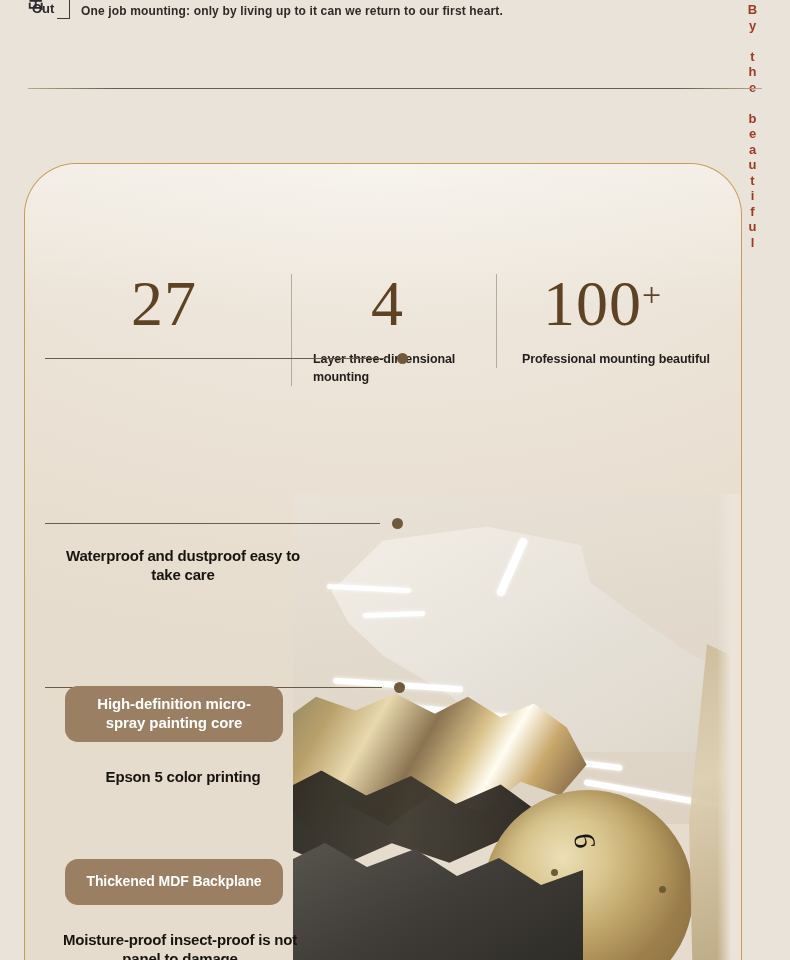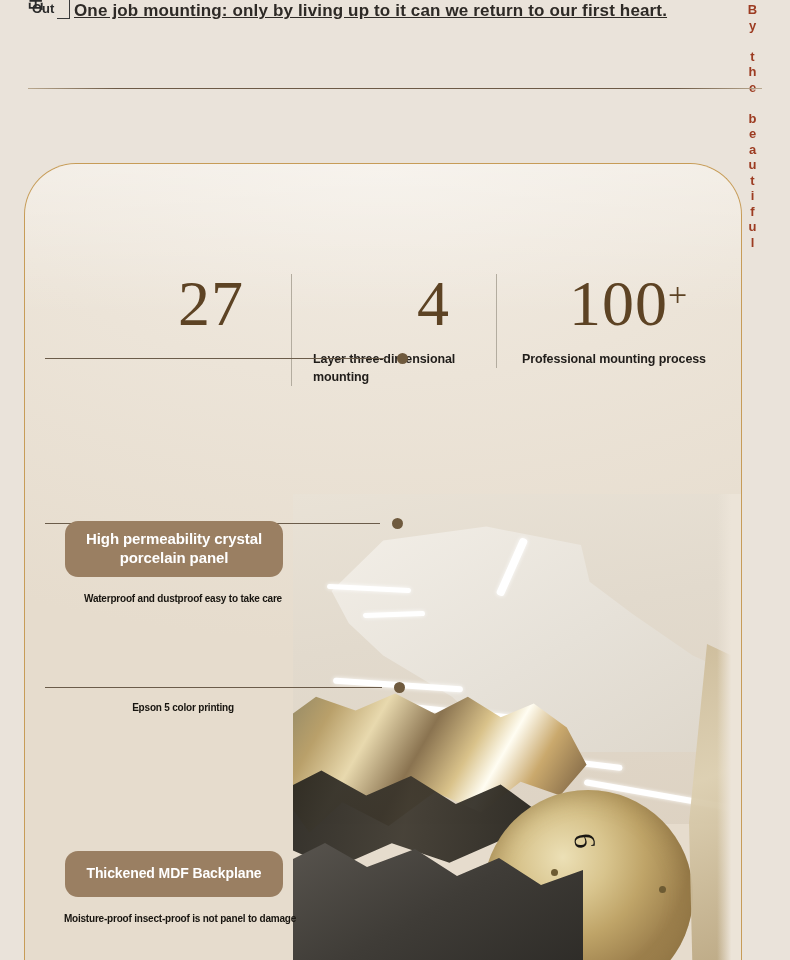--- a/index.html
+++ b/index.html
@@ -60,27 +60,26 @@
     position: absolute;
     right: 0px;
     top: -3px;
     width: 12px;
     height: 20px;
     border-top: 1.6px solid #3a3a3a;
     border-right: 1.6px solid #3a3a3a;
     border-bottom: 1.6px solid #3a3a3a;
   }
   #header-tagline {
-    font-size: 17px;
+    font-size: 12px;
     font-weight: bold;
     color: #2e2a26;
     letter-spacing: 0.15px;
     line-height: 22px;
-    margin-left: 4px;
-    text-decoration: underline;
+    margin-left: 11px;
   }
 
   #vertical-brand {
     position: absolute;
     right: 32px;
     top: 2px;
     font-size: 13px;
     font-weight: bold;
     color: #9c3b21;
     letter-spacing: 0.5px;
@@ -143,25 +142,24 @@
 
   .stat-number {
     font-family: "Liberation Serif", "DejaVu Serif", serif;
     font-size: 64px;
     line-height: 0.95;
     color: #5d4324;
     font-weight: normal;
     letter-spacing: 1px;
     height: 66px;
     display: block;
-    text-align: center;
   }
   .stat-block.s1 .stat-number { margin-left: -4px; }
   .stat-block.s2 .stat-number { margin-left: 58px; }
-  .stat-block.s3 .stat-number { margin-left: 4px; }
+  .stat-block.s3 .stat-number { margin-left: 21px; }
   .stat-number .plus {
     font-size: 34px;
     vertical-align: top;
     line-height: 1;
     position: relative;
     top: 4px;
   }
   .stat-label {
     display: block;
     margin-top: 10px;
@@ -291,26 +289,26 @@
     text-align: center;
     border-radius: 13px;
     padding: 9px 16px;
     box-sizing: border-box;
     letter-spacing: -0.1px;
     position: relative;
     z-index: 3;
   }
   #callout-1 .callout-badge { width: 218px; }
   #callout-2 .callout-badge { width: 218px; }
-  #callout-3 .callout-badge { width: 218px; padding: 14px 12px; font-size: 14px; }
+  #callout-3 .callout-badge { width: 218px; padding: 14px 12px; font-size: 14px; margin-top: 8px; }
 
   .callout-sub {
     display: block;
-    margin-top: 16px;
-    font-size: 10px;
+    margin-top: 25px;
+    font-size: 15px;
     font-weight: bold;
     color: #17140f;
     line-height: 1.28;
     text-align: center;
     width: 236px;
     letter-spacing: -0.2px;
   }
   #callout-3 .callout-sub { width: 266px; margin-left: -18px; }
 
   .leader-line {
@@ -363,21 +361,21 @@
       <span class="stat-number"><span>27</span><span class="plus"></span></span>
     </div>
 
     <div class="stat-block s2">
       <span class="stat-number"><span>4</span><span class="plus"></span></span>
       <span class="stat-label">Layer three-dimensional mounting</span>
     </div>
 
     <div class="stat-block s3">
       <span class="stat-number"><span>100</span><span class="plus">+</span></span>
-      <span class="stat-label">Professional mounting process</span>
+      <span class="stat-label">Professional mounting beautiful</span>
     </div>
   </div>
 
   <div id="artwork">
     <div class="art-layer" id="art-sky"></div>
     <div class="art-layer" id="art-peak-white"></div>
 
     <div class="art-layer ridge-line" id="ridge-a"></div>
     <div class="art-layer ridge-line" id="ridge-b"></div>
     <div class="art-layer ridge-line" id="ridge-c"></div>
@@ -403,25 +401,25 @@
   <div class="leader-line" id="leader-1"></div>
   <div class="leader-dot" id="dot-1"></div>
 
   <div class="leader-line" id="leader-2"></div>
   <div class="leader-dot" id="dot-2"></div>
 
   <div class="leader-line" id="leader-3"></div>
   <div class="leader-dot" id="dot-3"></div>
 
   <div class="callout" id="callout-1">
-    <div class="callout-badge">High permeability crystal porcelain panel</div>
     <span class="callout-sub">Waterproof and dustproof easy to take care</span>
   </div>
 
   <div class="callout" id="callout-2">
+    <div class="callout-badge">High-definition micro-spray painting core</div>
     <span class="callout-sub">Epson 5 color printing</span>
   </div>
 
   <div class="callout" id="callout-3">
     <div class="callout-badge">Thickened MDF Backplane</div>
     <span class="callout-sub">Moisture-proof insect-proof is not panel to damage</span>
   </div>
 
 </div>
 

